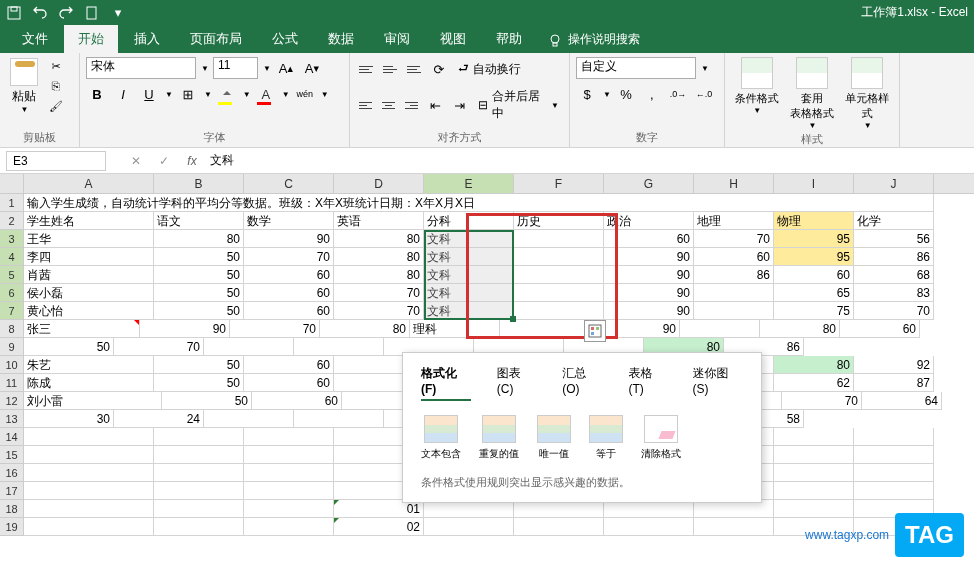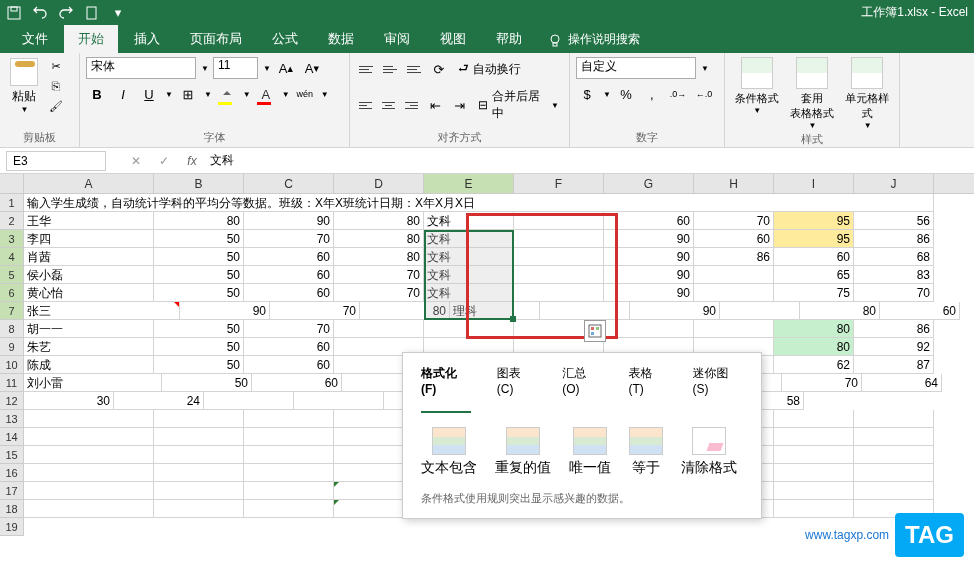--- a/index.html
+++ b/index.html
@@ -86,24 +86,24 @@
 .selection-box { position: absolute; border: 2px solid #217346; background: rgba(200,200,200,0.3); pointer-events: none; }
 .selection-handle { position: absolute; width: 6px; height: 6px; background: #217346; bottom: -4px; right: -4px; }
 .red-highlight { position: absolute; border: 3px solid #d32f2f; pointer-events: none; }
 
 
 .qa-tag { position: absolute; width: 22px; height: 22px; border: 1px solid #999; background: #fff; cursor: pointer; display: flex; align-items: center; justify-content: center; }
 
 
 .qa-popup { position: absolute; background: #fff; border: 1px solid #ccc; box-shadow: 2px 2px 8px rgba(0,0,0,0.2); padding: 12px 18px; width: 360px; }
 .qa-tabs { display: flex; gap: 26px; margin-bottom: 14px; font-size: 12px; }
-.qa-tab { cursor: pointer; padding-bottom: 15px; }
+.qa-tab { cursor: pointer; padding-bottom: 3px; }
 .qa-tab.active { border-bottom: 2px solid #217346; font-weight: bold; }
 .qa-options { display: flex; gap: 18px; margin-bottom: 14px; }
-.qa-opt { display: flex; flex-direction: column; align-items: center; font-size: 14px; cursor: pointer; gap: 4px; }
+.qa-opt { display: flex; flex-direction: column; align-items: center; font-size: 10px; cursor: pointer; gap: 4px; }
 .qa-opt-icon { width: 34px; height: 28px; border: 1px solid #ccc; background: linear-gradient(to bottom, #fce5cd 33%, #d9ead3 33%, #d9ead3 66%, #cfe2f3 66%); }
 .qa-opt-icon.clear { background: #fff; position: relative; }
 .qa-opt-icon.clear::after { content:''; position:absolute; width:14px; height:8px; background:#f8bbd0; bottom:3px; right:3px; transform: skewX(-20deg); }
 .qa-desc { font-size: 11px; color: #666; }
 
 
 .watermark { position: absolute; right: 10px; bottom: 6px; display: flex; align-items: center; gap: 6px; }
 .wm-text { color: #d32f2f; font-size: 22px; font-weight: bold; }
 .wm-url { color: #1976d2; font-size: 12px; }
 .wm-tag { background: #03a9f4; color: #fff; padding: 8px 10px; font-size: 24px; font-weight: bold; border-radius: 4px; }
@@ -352,20 +352,32 @@
         <div class="row-header">16</div>
         <div class="row-header">17</div>
         <div class="row-header">18</div>
         <div class="row-header">19</div>
       </div>
     <div class="cells" id="cells-container">
         <div class="row">
           <div class="cell" style="width: 910px;">输入学生成绩，自动统计学科的平均分等数据。班级：X年X班统计日期：X年X月X日</div>
         </div>
 
+      <div class="row">
+          <div class="cell" style="width: 130px;">学生姓名</div>
+          <div class="cell" style="width: 90px;">语文</div>
+          <div class="cell" style="width: 90px;">数学</div>
+          <div class="cell" style="width: 90px;">英语</div>
+          <div class="cell" style="width: 90px;">分科</div>
+          <div class="cell" style="width: 90px;">历史</div>
+          <div class="cell" style="width: 90px;">政治</div>
+          <div class="cell" style="width: 80px;">地理</div>
+          <div class="cell hl-yellow" style="width: 80px;">物理</div>
+          <div class="cell" style="width: 80px;">化学</div>
+        </div>
         <div class="row">
           <div class="cell" style="width: 130px;">王华</div>
           <div class="cell num" style="width: 90px;">80</div>
           <div class="cell num" style="width: 90px;">90</div>
           <div class="cell num" style="width: 90px;">80</div>
           <div class="cell" style="width: 90px;">文科</div>
           <div class="cell num" style="width: 90px;"></div>
           <div class="cell num" style="width: 90px;">60</div>
           <div class="cell num" style="width: 80px;">70</div>
           <div class="cell num hl-yellow" style="width: 80px;">95</div>
@@ -413,33 +425,32 @@
           <div class="cell num" style="width: 90px;">60</div>
           <div class="cell num" style="width: 90px;">70</div>
           <div class="cell" style="width: 90px;">文科</div>
           <div class="cell num" style="width: 90px;"></div>
           <div class="cell num" style="width: 90px;">90</div>
           <div class="cell num" style="width: 80px;"></div>
           <div class="cell num" style="width: 80px;">75</div>
           <div class="cell num" style="width: 80px;">70</div>
         </div>
         <div class="row">
-          <div class="cell red-triangle" style="width: 156px;">张三</div>
+          <div class="cell red-triangle" style="width: 116px;">张三</div>
           <div class="cell num" style="width: 90px;">90</div>
           <div class="cell num" style="width: 90px;">70</div>
           <div class="cell num" style="width: 90px;">80</div>
           <div class="cell" style="width: 90px;">理科</div>
           <div class="cell num" style="width: 90px;"></div>
           <div class="cell num" style="width: 90px;">90</div>
           <div class="cell num" style="width: 80px;"></div>
           <div class="cell num" style="width: 80px;">80</div>
           <div class="cell num" style="width: 80px;">60</div>
         </div>
         <div class="row">
-          <div class="cell" style="width: 130px;">胡一一</div>
           <div class="cell num" style="width: 90px;">50</div>
           <div class="cell num" style="width: 90px;">70</div>
           <div class="cell num" style="width: 90px;"></div>
           <div class="cell" style="width: 90px;"></div>
           <div class="cell num" style="width: 90px;"></div>
           <div class="cell num" style="width: 90px;"></div>
           <div class="cell num" style="width: 80px;"></div>
           <div class="cell num hl-green" style="width: 80px;">80</div>
           <div class="cell num" style="width: 80px;">86</div>
         </div>

